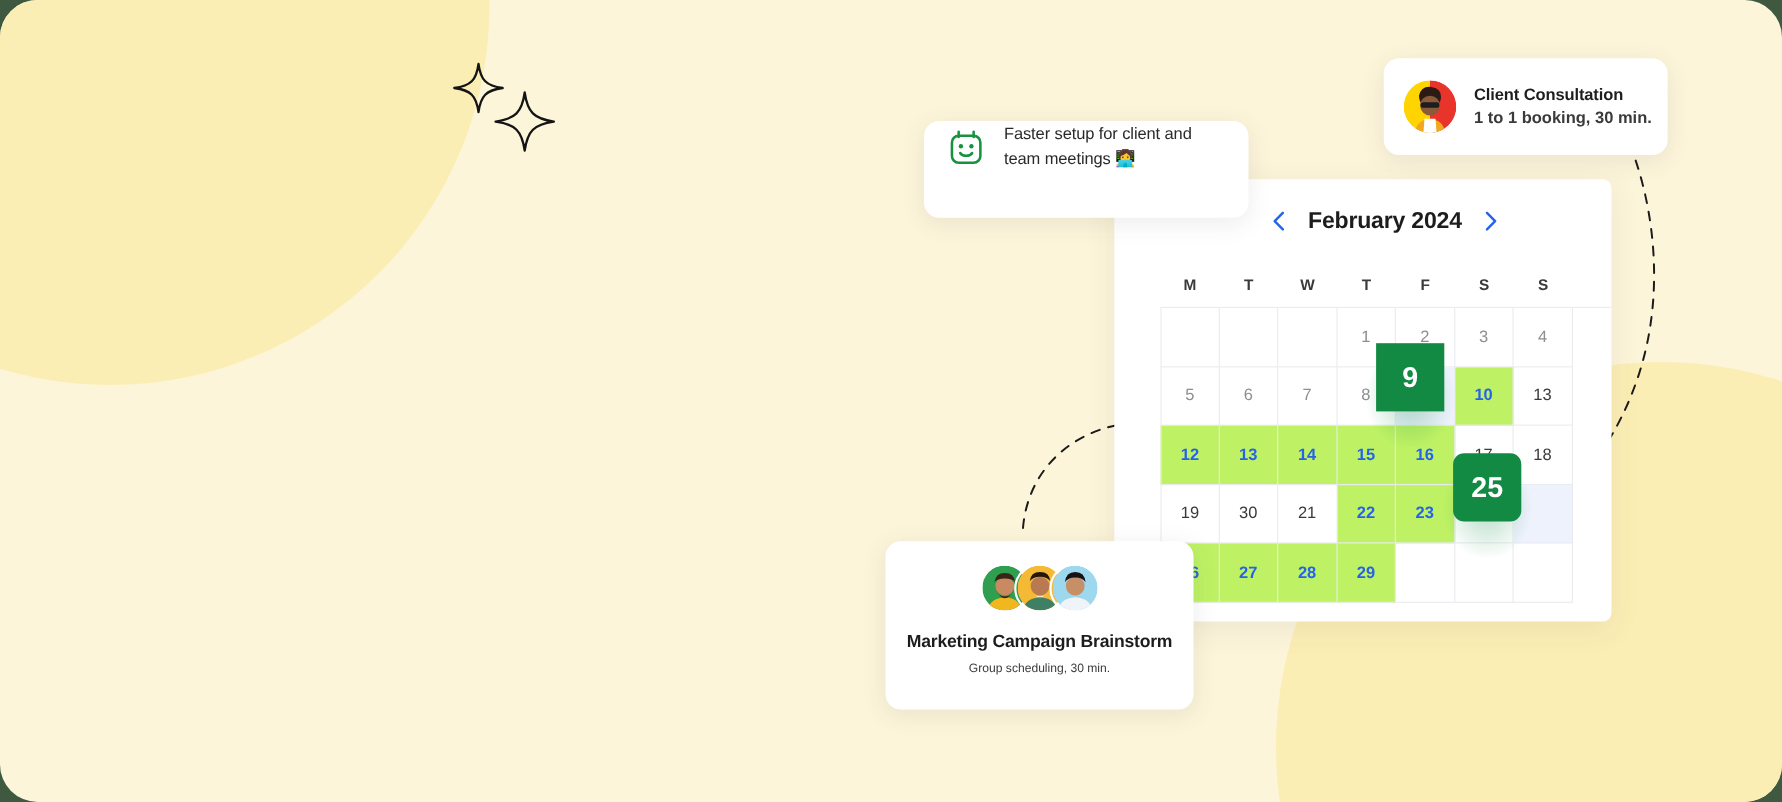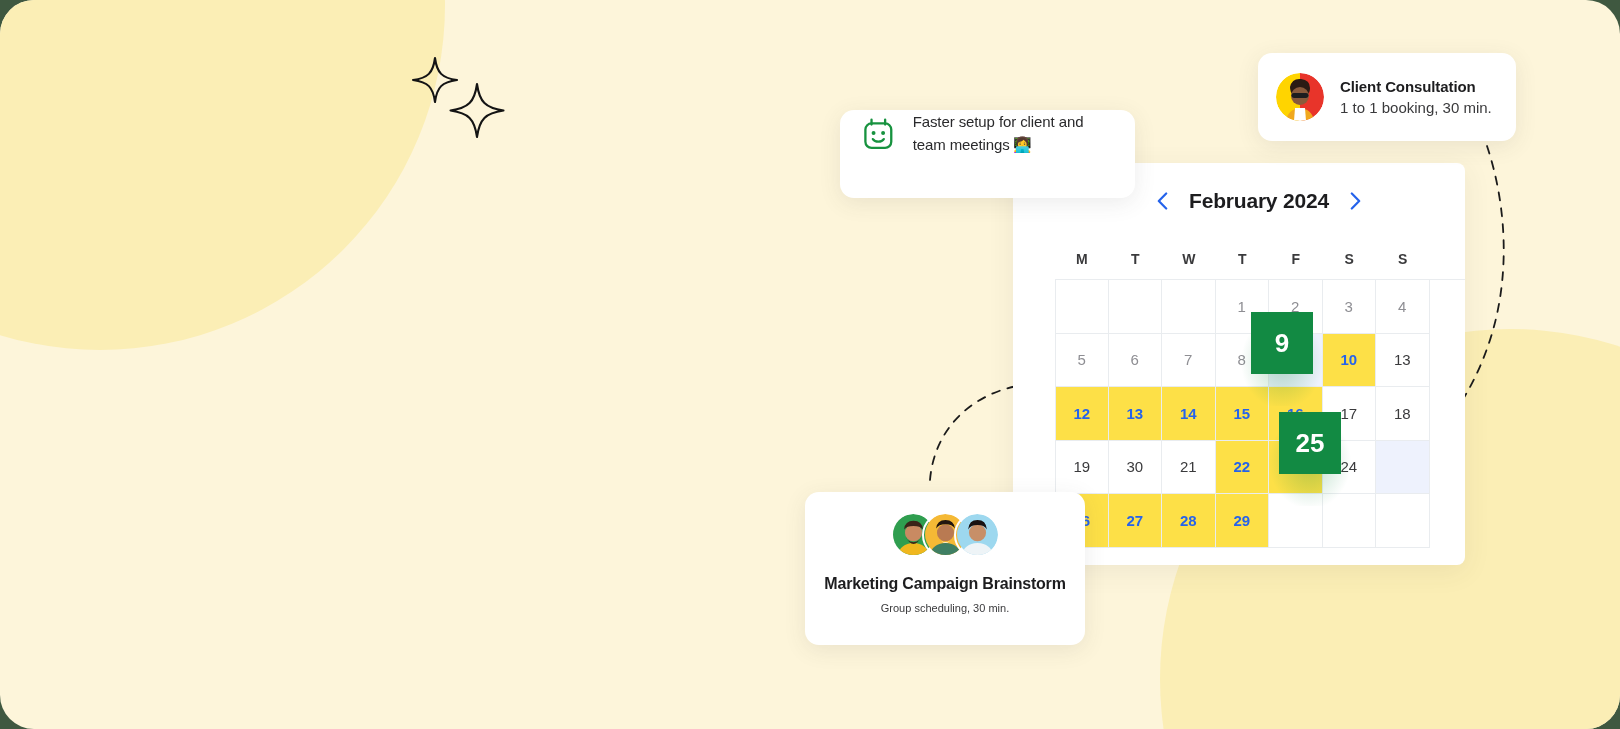--- a/index.html
+++ b/index.html
@@ -136,21 +136,21 @@
     justify-content: center;
     font-size: 15px;
     color: #3a3a3c;
     border-right: 1px solid #e9ecef;
     border-bottom: 1px solid #e9ecef;
   }
   .cell:nth-child(7n+1) { border-left: 1px solid #e9ecef; }
   .cell.empty { color: transparent; }
   .cell.muted { color: #8e8e93; }
   .cell.avail {
-    background: #fde047;
+    background: #bef264;
     color: #2563eb;
     font-weight: 700;
     cursor: pointer;
   }
   .cell.dim-avail { background: #eef2fd; }
 
   
   .chip {
     position: absolute;
     width: 62px;
@@ -170,21 +170,21 @@
     position: absolute;
     left: -16px;
     top: -4px;
     width: 94px;
     height: 98px;
     background: radial-gradient(ellipse at 50% 55%, rgba(18,138,67,0.30), rgba(18,138,67,0) 62%);
     z-index: -1;
     pointer-events: none;
   }
   #chip-9  { left: 1251px; top: 312px; }
-  #chip-25 { left: 1279px; top: 412px; }
+  #chip-25 { left: 1321px; top: 412px; border-radius: 10px; }
 
   
   .card {
     position: absolute;
     background: #ffffff;
     border-radius: 14px;
     box-shadow: 0 5px 22px rgba(70,70,70,0.10);
     z-index: 8;
   }
 
@@ -221,20 +221,21 @@
     font-weight: 700;
     color: #1d1d1f;
     letter-spacing: -0.1px;
     white-space: nowrap;
   }
   #card-client .csub {
     font-size: 15px;
     color: #3a3a3c;
     margin-top: 4px;
     white-space: nowrap;
+    font-weight: bold;
   }
 
   
   #card-marketing {
     left: 805px;
     top: 492px;
     width: 280px;
     height: 153px;
     padding-top: 20px;
     text-align: center;

